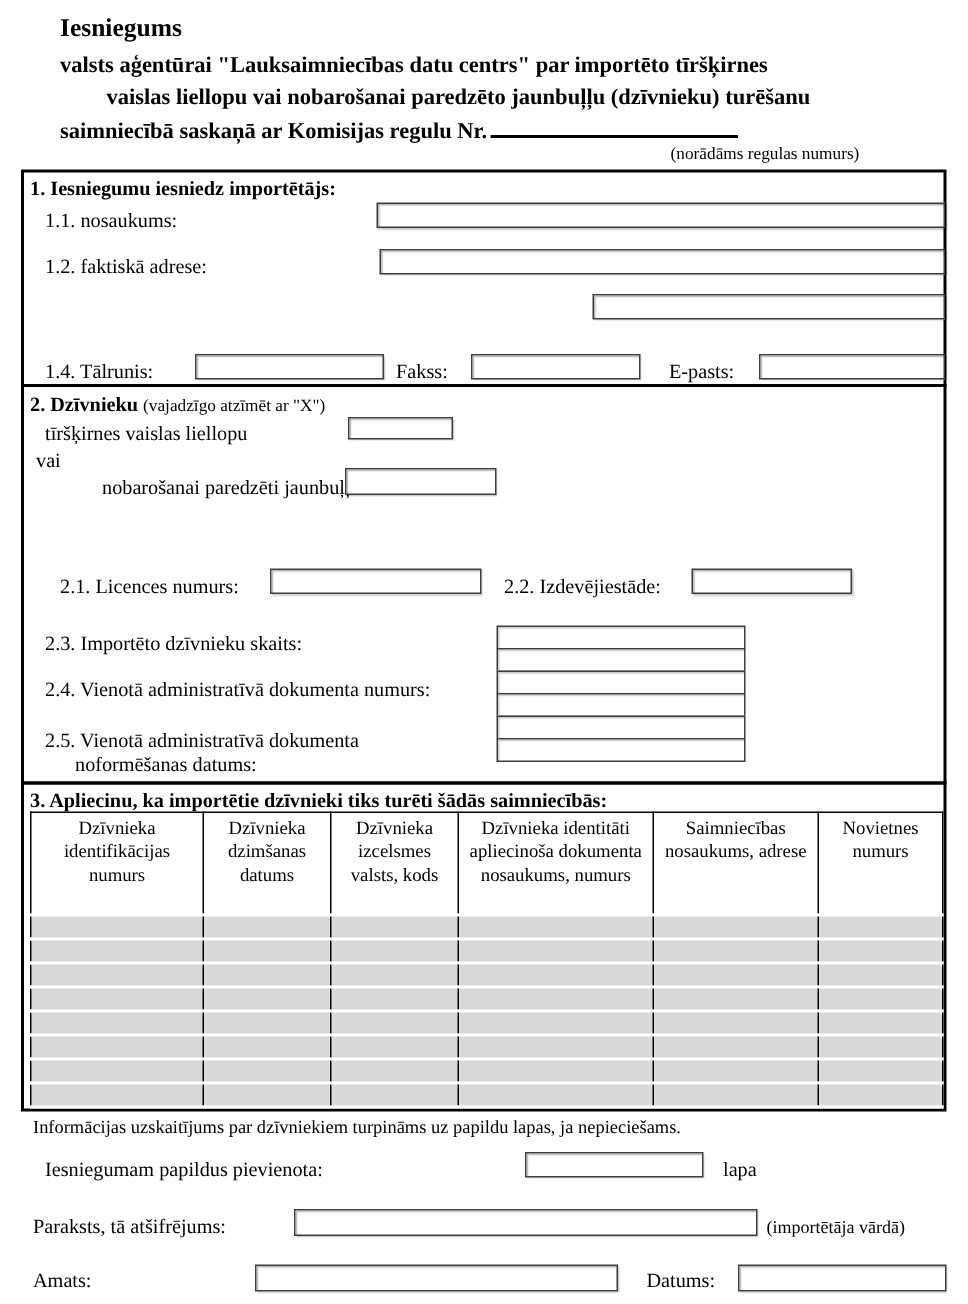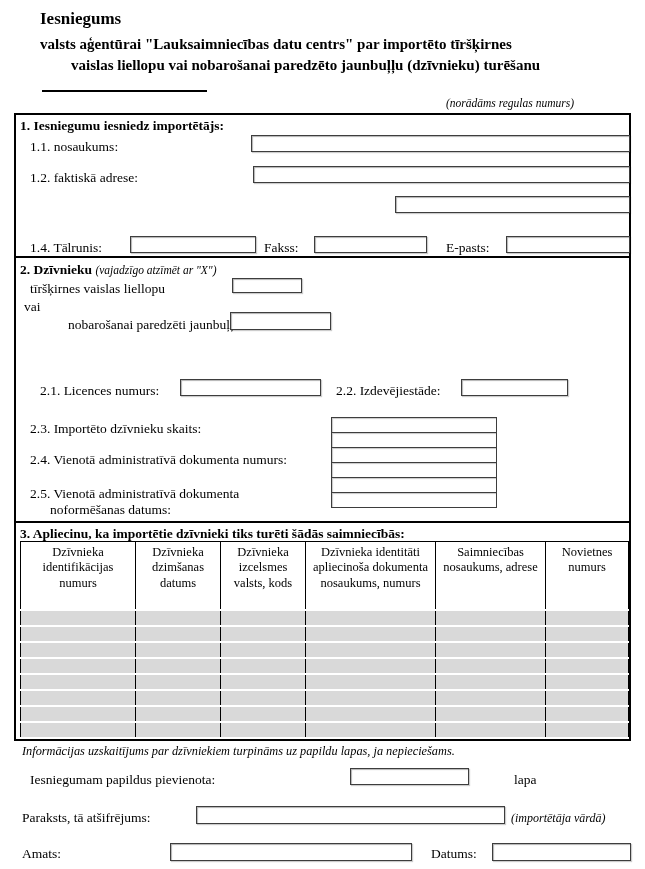--- a/index.html
+++ b/index.html
@@ -5,21 +5,21 @@
   * { margin:0; padding:0; box-sizing:border-box; }
   html,body { background:#ffffff; }
   .page {
     position:relative; width:645px; height:869px; margin:0 auto;
     background:#ffffff; color:#000;
     font-family:"Liberation Serif","DejaVu Serif",serif;
     overflow:hidden;
   }
   .abs { position:absolute; }
   .b { font-weight:bold; }
-  .i { font-style:italic; }
+  .i { }
   .ctr { left:0; width:100%; text-align:left;margin-left:40px; }
   .lbl { font-size:13.5px; white-space:nowrap; }
   .sub { font-size:15px; }
   .sec { border:2px solid #000; background:transparent; }
   .fbox {
     background:#fff; border:1px solid #3d3d3d;
     box-shadow: inset 1px 1px 1px rgba(0,0,0,0.30), 1px 1px 1px rgba(0,0,0,0.20);
   }
   .regline {
     display:inline-block; width:165px; height:14px; vertical-align:baseline;
@@ -43,21 +43,21 @@
   .cellrow + .cellrow { margin-top:-1px; }
 </style>
 </head>
 <body>
 
 <div class="page">
 
   <div class="abs ctr b" style="top:9px;font-size:17px;">Iesniegums</div>
   <div class="abs ctr b sub" style="top:36px;">valsts aģentūrai "Lauksaimniecības datu centrs" par importēto tīršķirnes</div>
   <div class="abs ctr b sub" style="top:57px;padding-left:31px;">vaislas liellopu vai nobarošanai paredzēto jaunbuļļu (dzīvnieku) turēšanu</div>
-  <div class="abs ctr b sub" style="top:78px;"><span class="regline"></span></div>
+  <div class="abs ctr b sub" style="top:78px;"><span>saimniecībā saskaņā ar Komisijas regulu Nr.</span><span class="regline"></span></div>
   <div class="abs i" style="top:97px;left:425px;width:170px;text-align:center;font-size:11.5px;">(norādāms regulas numurs)</div>
 
   <div class="abs sec" style="top:113px;left:14px;width:617px;height:145px;"></div>
   <div class="abs b lbl" style="top:118px;left:20px;">1. Iesniegumu iesniedz importētājs:</div>
 
   <div class="abs lbl" style="top:139px;left:30px;">1.1. nosaukums:</div>
   <div class="abs fbox" style="top:135px;left:251px;width:379px;height:17px;"></div>
 
   <div class="abs lbl" style="top:170px;left:30px;">1.2. faktiskā adrese:</div>
   <div class="abs fbox" style="top:166px;left:253px;width:377px;height:17px;"></div>
@@ -188,21 +188,21 @@
           <td></td>
           <td></td>
         </tr>
       </tbody>
   </table>
 
   <div class="abs i" style="top:744px;left:22px;font-size:12.3px;">Informācijas uzskaitījums par dzīvniekiem turpināms uz papildu lapas, ja nepieciešams.</div>
 
   <div class="abs lbl" style="top:772px;left:30px;">Iesniegumam papildus pievienota:</div>
   <div class="abs fbox" style="top:768px;left:350px;width:119px;height:17px;"></div>
-  <div class="abs lbl" style="top:772px;left:482px;margin-left:32px;">lapa</div>
+  <div class="abs lbl" style="top:772px;left:482px;">lapa</div>
 
   <div class="abs lbl" style="top:810px;left:22px;">Paraksts, tā atšifrējums:</div>
   <div class="abs fbox" style="top:806px;left:196px;width:309px;height:18px;"></div>
   <div class="abs i" style="top:811px;left:511px;font-size:12px;">(importētāja vārdā)</div>
 
   <div class="abs lbl" style="top:846px;left:22px;">Amats:</div>
   <div class="abs fbox" style="top:843px;left:170px;width:242px;height:18px;"></div>
   <div class="abs lbl" style="top:846px;left:431px;">Datums:</div>
   <div class="abs fbox" style="top:843px;left:492px;width:139px;height:18px;"></div>
 

